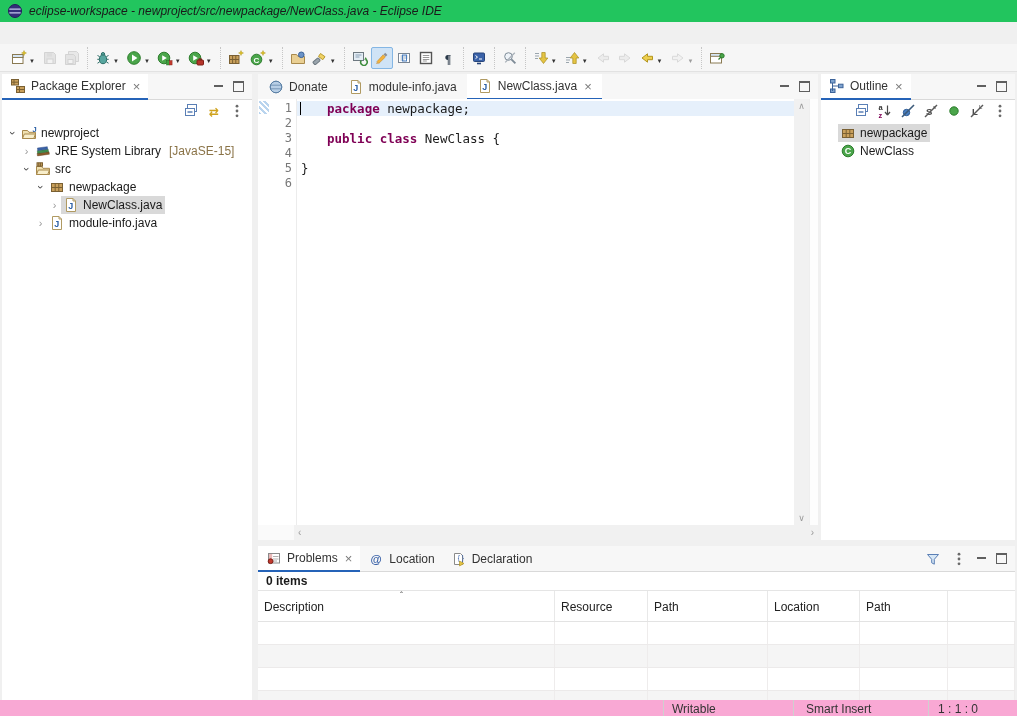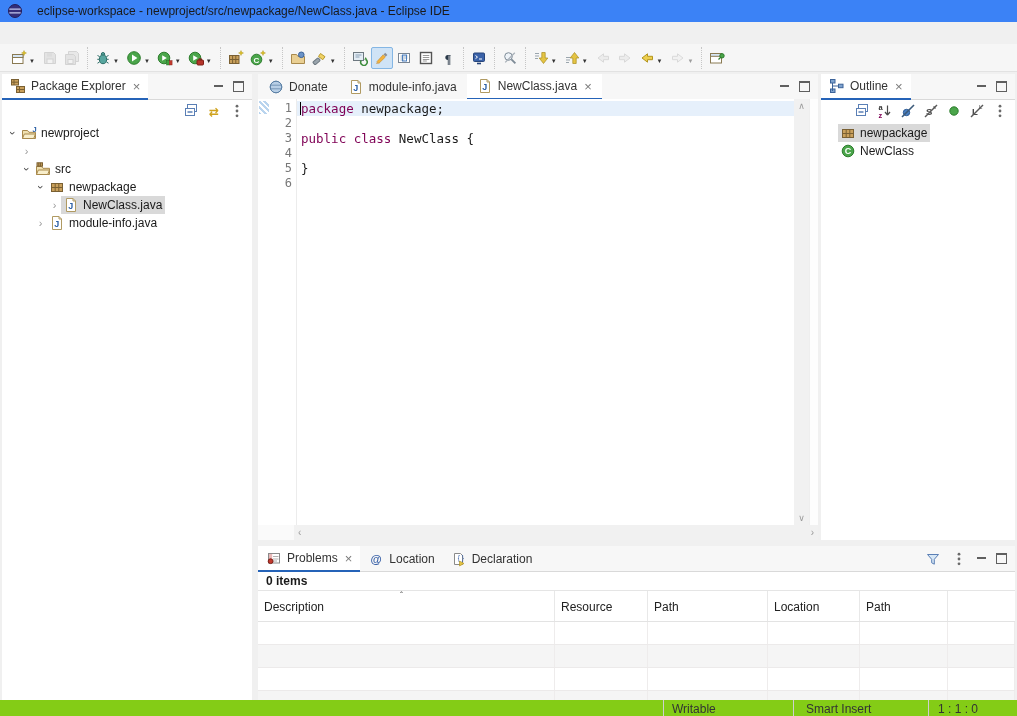--- a/index.html
+++ b/index.html
@@ -1,21 +1,21 @@
 <!DOCTYPE html>
 <html><head>
 <meta charset="utf-8">
 <style>
   html,body{margin:0;padding:0;}
   #app{position:relative;width:1017px;height:716px;background:#f0f0f0;overflow:hidden;
        font-family:"Liberation Sans","DejaVu Sans",sans-serif;font-size:12px;color:#1a1a1a;}
 
   
-  .titlebar{position:absolute;top:0;left:0;right:0;height:22px;background:#3b82f6;
-            display:flex;align-items:center;gap:14px;padding-left:7px;}
+  .titlebar{position:absolute;top:0;left:0;right:0;height:22px;background:#22c55e;
+            display:flex;align-items:center;gap:6px;padding-left:7px;font-style:italic;}
   .menubar{position:absolute;top:22px;left:0;right:0;height:22px;background:#fff;
            display:flex;align-items:center;padding-left:2px;}
   .menu-item{padding:3px 10px 3px 7px;cursor:default;}
   .toolbar{position:absolute;top:44px;left:0;right:0;height:27px;background:#f6f6f6;
            border-bottom:1px solid #e2e2e2;display:flex;align-items:center;padding-left:4px;}
   .tb-group{display:flex;align-items:center;padding:0 4px;}
   .tb-group + .tb-group{border-left:1px dotted #c6c6c6;}
   .tb-btn{display:flex;align-items:center;height:22px;padding:1px 2px;border:1px solid transparent;border-radius:2px;}
   .tb-btn.active{background:#cfe3f6;border-color:#84b6e4;}
   .tb-btn.disabled{opacity:.45;}
@@ -59,42 +59,42 @@
   .annot-ruler{width:13px;position:relative;background:#fff;}
   .annot-hatch{position:absolute;top:2px;left:1px;width:10px;height:13px;
                background:repeating-linear-gradient(45deg,#b9d4ee 0 2px,#fff 2px 4px);}
   .lineno-col{width:21px;text-align:right;padding:2px 4px 0 0;color:#787878;
               font-family:"DejaVu Sans Mono","Liberation Mono",monospace;font-size:12px;line-height:15px;
               border-right:1px solid #ececec;}
   .code-col{flex:1;padding-top:2px;font-family:"DejaVu Sans Mono","Liberation Mono",monospace;
             font-size:12.5px;line-height:15px;position:relative;overflow:hidden;}
   .code-line{height:15px;white-space:pre;padding-left:4px;position:relative;}
   .code-line.current{background:#e6f0fb;}
-  .kw{color:#7f0055;font-weight:normal;}
+  .kw{color:#7f0055;font-weight:bold;margin-left:26px;}
   .caret-bar{position:absolute;left:3px;top:1px;width:1px;height:13px;background:#000;}
   .vscroll{width:15px;background:#f1f1f1;display:flex;flex-direction:column;justify-content:space-between;
            align-items:center;color:#9a9a9a;font-size:9px;padding:2px 0;}
   .overview-ruler{width:8px;background:#fdfdfd;border-left:1px solid #eee;}
   .hscroll{position:absolute;bottom:0;left:36px;right:0;height:15px;background:#f1f1f1;
            display:flex;justify-content:space-between;align-items:center;color:#9a9a9a;font-size:10px;padding:0 4px;}
   .hscroll-corner{position:absolute;bottom:0;left:0;width:36px;height:15px;background:#fafafa;}
 
   
   .summary-row{height:16px;padding:2px 8px 0;background:#fff;font-weight:bold;}
   .grid-head{display:grid;grid-template-columns:297px 93px 120px 92px 88px 1fr;height:30px;
              border-top:1px solid #e5e5e5;border-bottom:1px solid #e3e3e3;background:#fff;}
   .th{border-right:1px solid #e8e8e8;padding:9px 6px 0;position:relative;color:#222;}
   .sort-caret{position:absolute;top:-1px;left:48%;font-size:9px;color:#555;}
   .grid-row{display:grid;grid-template-columns:297px 93px 120px 92px 88px 1fr;height:22px;
             border-bottom:1px solid #eceaea;}
   .grid-row > div{border-right:1px solid #eeecec;}
   .grid-row.alt{background:#f5f5f5;}
 
   
-  .statusbar{position:absolute;top:700px;left:0;right:0;height:16px;background:#84cc16;overflow:hidden;}
+  .statusbar{position:absolute;top:700px;left:0;right:0;height:16px;background:#f9a8d4;overflow:hidden;}
   .sb-sep{position:absolute;top:0;bottom:-4px;border-left:1px solid #cfcfcf;}
   .sb-label{position:absolute;top:2px;color:#333;}
 </style>
 </head>
 <body>
 
 <div id="app">
 
   <div class="titlebar">
     <span class="ic" id="app-icon">
@@ -408,20 +408,33 @@
                 <path d="M1.5 5.5h5l1.5 1.8h6.5v6.2h-13z" fill="#efe0b0" stroke="#a8894c"></path>
                 <path d="M1.5 13.5l1.8-4.5h11.2l-1.8 4.5z" fill="#f8eecb" stroke="#a8894c"></path>
                 <text x="11.5" y="6.5" font-size="7.5" fill="#2b5fa5" font-weight="bold">J</text>
               </svg>
             </span>
             <span class="tree-label">newproject</span>
           </span>
         </div>
         <div class="tree-row" style="padding-left: 18px;">
           <span class="chev">›</span>
+          <span class="sel-wrap">
+            <span class="ic">
+              <svg width="16" height="16" viewBox="0 0 16 16">
+                <g transform="rotate(-8 8 9)">
+                  <rect x="2" y="9.5" width="12" height="2.6" fill="#8a5a2a" stroke="#5e3c18" stroke-width=".4"></rect>
+                  <rect x="2.5" y="6.9" width="11" height="2.6" fill="#3f8e4e" stroke="#256030" stroke-width=".4"></rect>
+                  <rect x="3" y="4.3" width="10" height="2.6" fill="#3a62a8" stroke="#24417a" stroke-width=".4"></rect>
+                </g>
+              </svg>
+            </span>
+            <span class="tree-label">JRE System Library</span>
+            <span class="tree-suffix">[JavaSE-15]</span>
+          </span>
         </div>
         <div class="tree-row" style="padding-left: 18px;">
           <span class="chev exp">›</span>
           <span class="sel-wrap">
             <span class="ic">
               <svg width="16" height="16" viewBox="0 0 16 16">
                 <path d="M1.5 5.5h5l1.5 1.8h6.5v6.2h-13z" fill="#efe0b0" stroke="#a8894c"></path>
                 <path d="M1.5 13.5l1.8-4.5h11.2l-1.8 4.5z" fill="#f8eecb" stroke="#a8894c"></path>
                 <rect x="2" y="1.8" width="5.5" height="3.4" fill="#c9a05c" stroke="#7a6033"></rect>
                 <path d="M3.8 1.8v3.4M5.6 1.8v3.4" stroke="#7a6033"></path>

